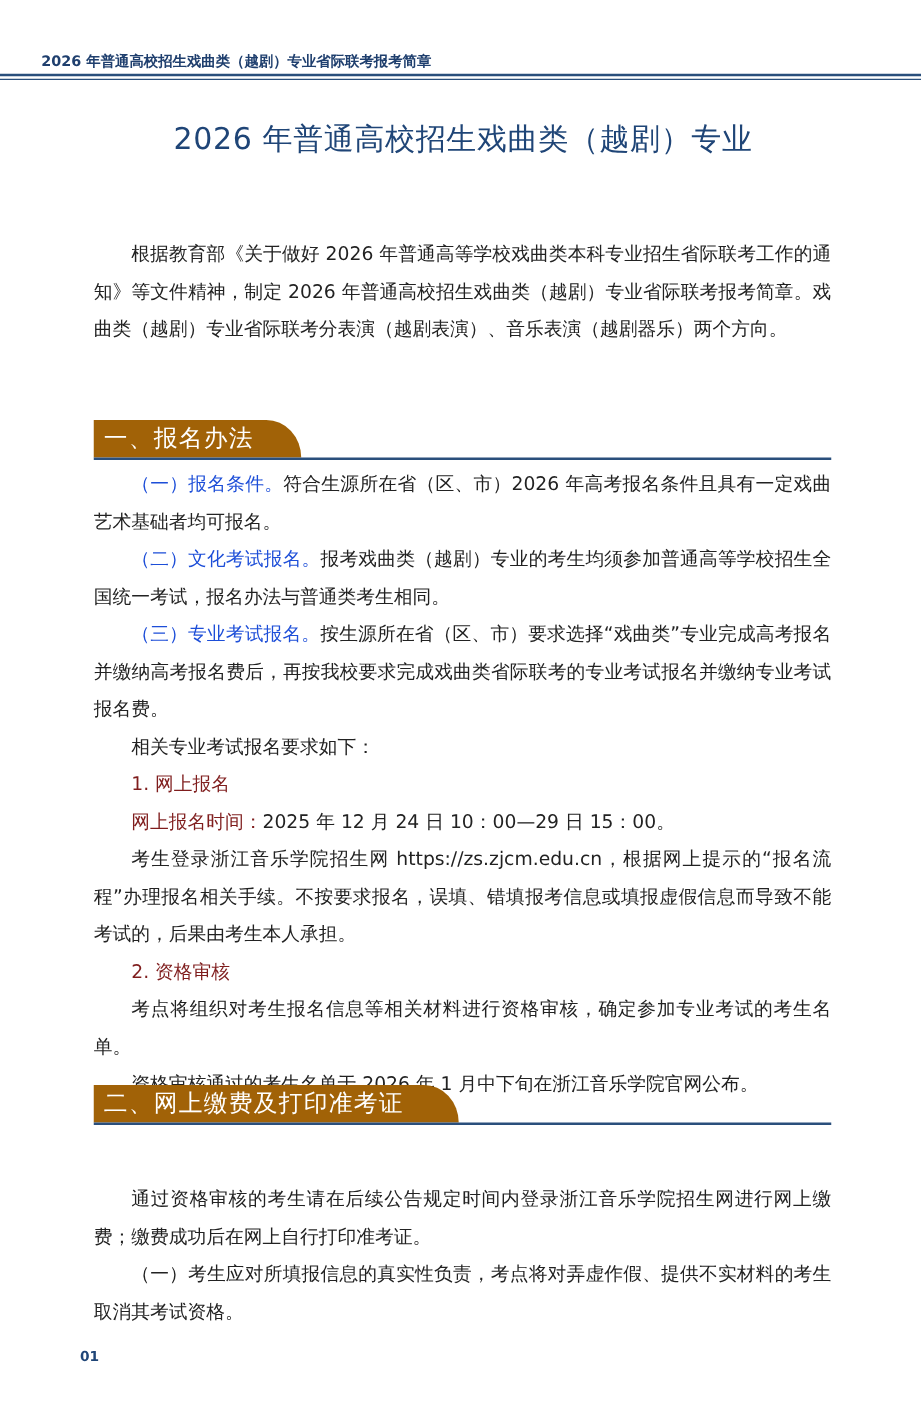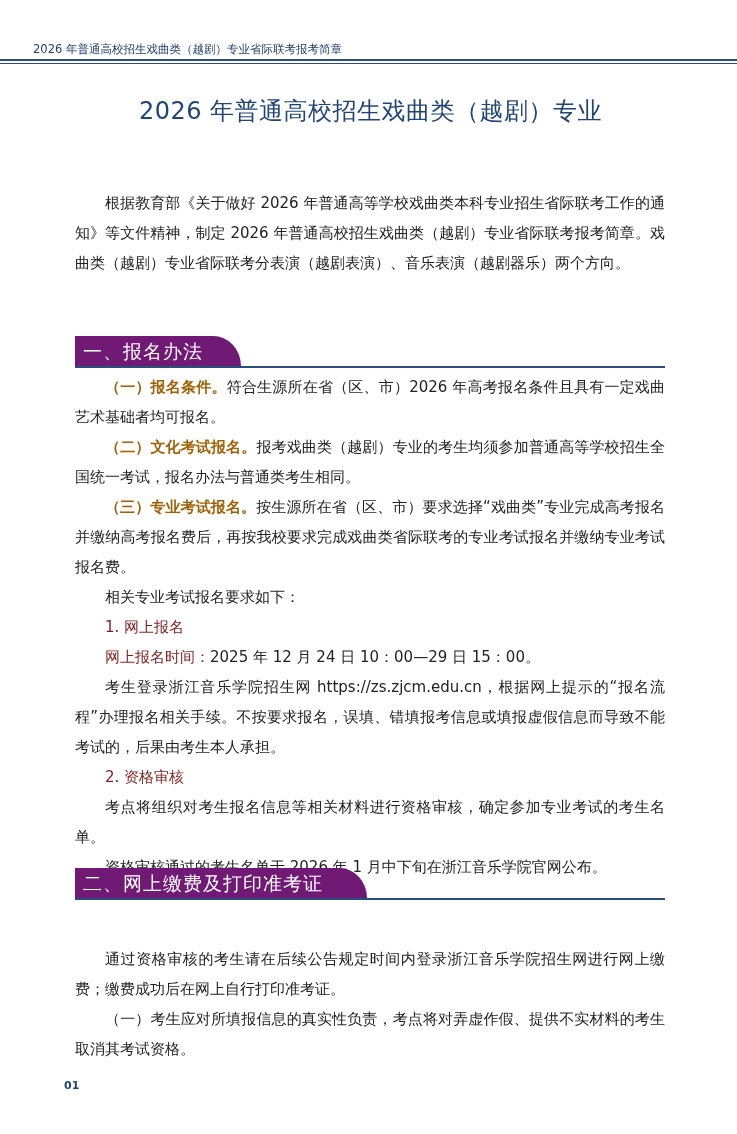--- a/index.html
+++ b/index.html
@@ -15,20 +15,21 @@
       font-family: "DejaVu Sans", "Liberation Sans", sans-serif;
       color: #222222;
     }
     .running-header {
       position: absolute;
       left: 33px;
       top: 42px;
       font-size: 11.5px;
       color: #1f3f6e;
       letter-spacing: 0px;
+      font-weight: bold;
     }
     .header-rule-thick {
       position: absolute;
       left: 0;
       top: 59px;
       width: 737px;
       height: 2px;
       background: #2a4f7c;
     }
     .header-rule-thin {
@@ -55,35 +56,35 @@
       position: absolute;
       left: 75px;
       width: 590px;
       font-size: 15px;
       line-height: 30px;
       color: #222222;
       text-align: justify;
       margin: 0;
     }
     .indent { text-indent: 30px; }
-    .bold-blue { color: #a16207; font-weight: bold; }
+    .bold-blue { color: #1d4ed8; font-weight: normal; }
     .bold { font-weight: normal; color: #7f1d1d; }
 
     .section-head {
       position: absolute;
       left: 75px;
       width: 590px;
       height: 32px;
     }
     .section-tab {
       position: absolute;
       left: 0;
       top: 0;
       height: 30px;
-      background: #701a75;
+      background: #a16207;
       color: #ffffff;
       font-size: 19px;
       line-height: 31px;
       padding-left: 8px;
       border-top-right-radius: 28px 30px;
       box-sizing: border-box;
       letter-spacing: 1px;
     }
     .section-rule {
       position: absolute;

